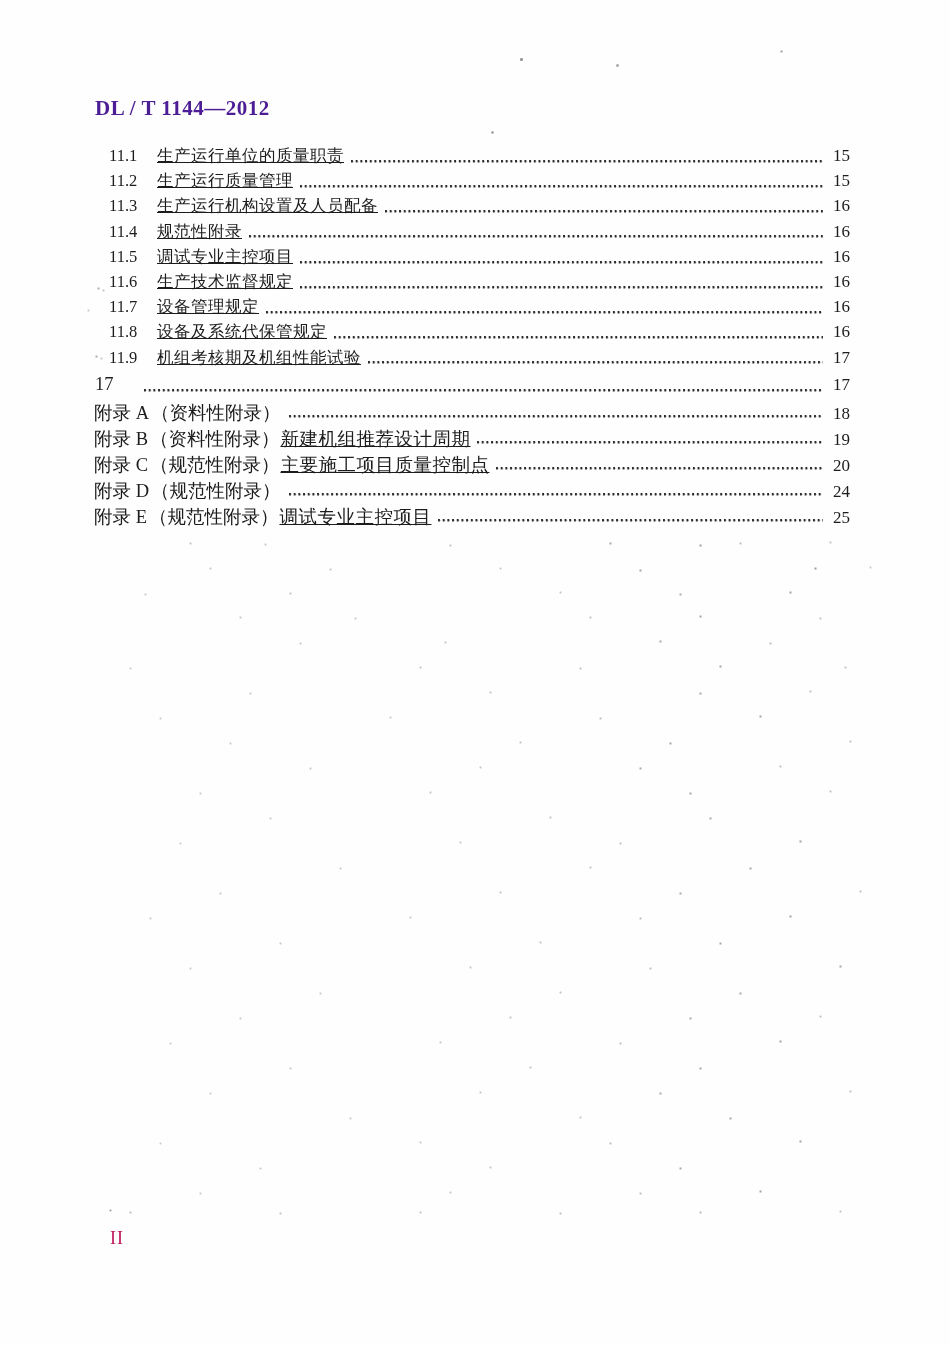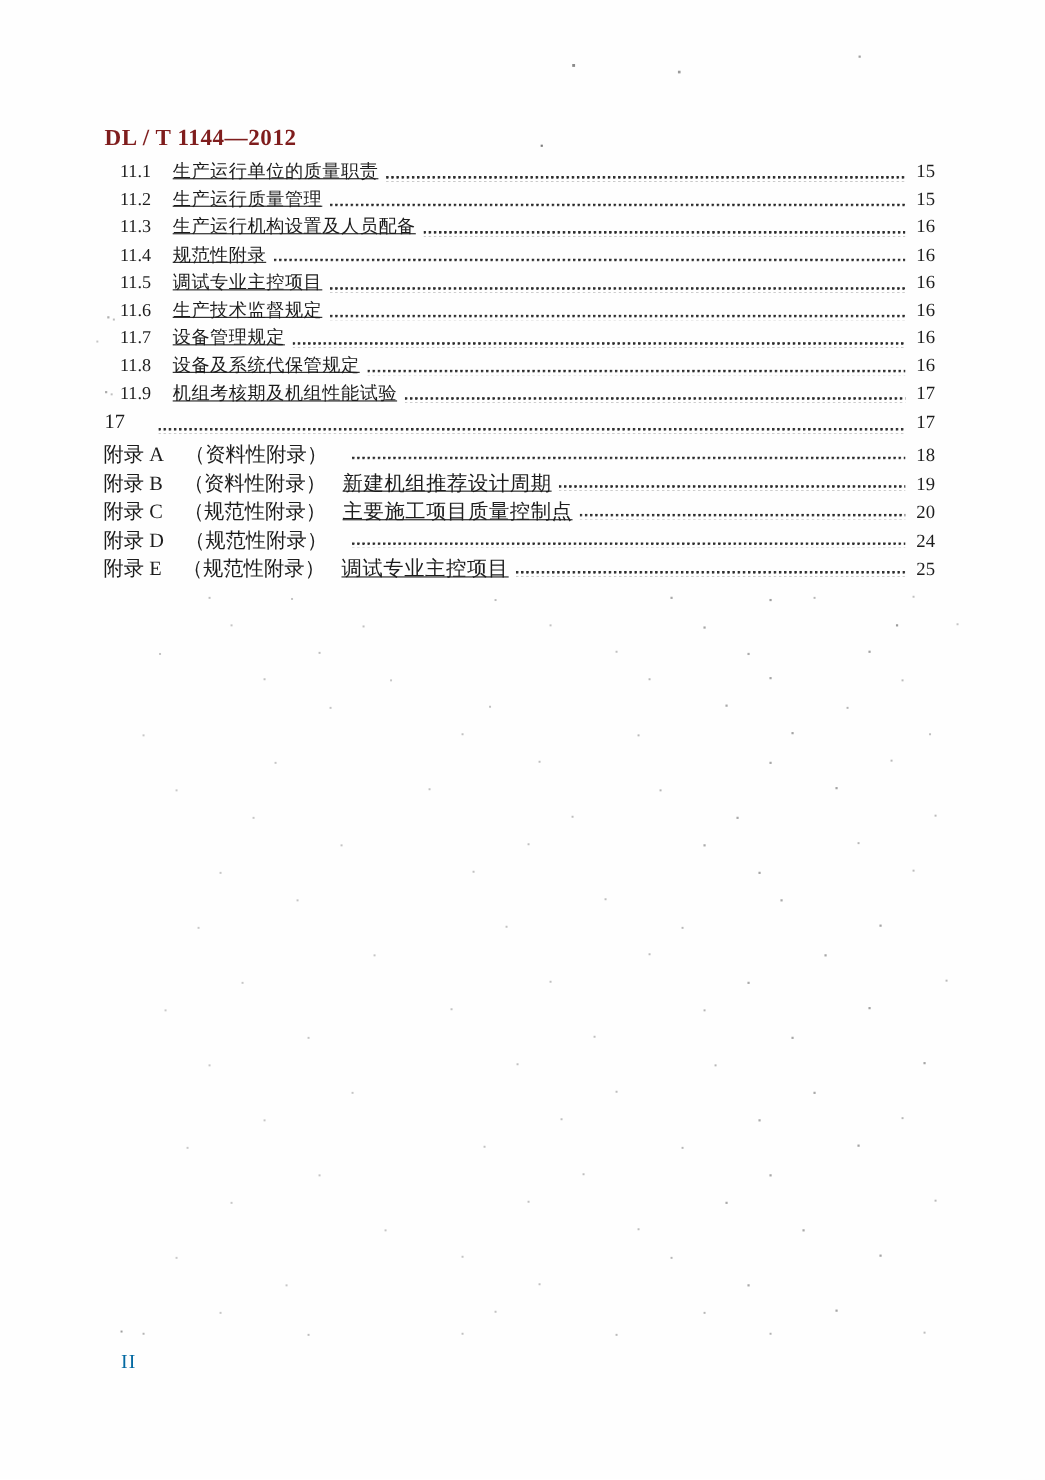--- a/index.html
+++ b/index.html
@@ -16,25 +16,25 @@
     color: #1c1c1c;
   }
   .page {
     position: absolute;
     inset: 0;
     background: #fefefe;
   }
   .doc-header {
     position: absolute;
     left: 95px;
-    top: 113px;
+    top: 96px;
     font-size: 21px;
     font-weight: bold;
     letter-spacing: 0.5px;
-    color: #7f1d1d;
+    color: #4c1d95;
     white-space: nowrap;
   }
   .toc {
     position: absolute;
     left: 93px;
     top: 145px;
     width: 757px;
   }
   .toc-row {
     display: flex;
@@ -56,25 +56,25 @@
     height: 26px;
     font-size: 18.5px;
     padding-left: 1px;
   }
   .toc-id {
     display: inline-block;
     flex: 0 0 auto;
   }
   .row-sub .toc-id { width: 48px; }
   .row-main .toc-id { width: 42px; }
-  .row-appendix .toc-id { margin-right: 19px; }
+  .row-appendix .toc-id { margin-right: 2px; }
   .toc-paren {
     display: inline-block;
     flex: 0 0 auto;
-    margin-right: 15px;
+    margin-right: 1px;
   }
   .toc-paren:empty { display: none; margin: 0; }
   .toc-label {
     flex: 0 0 auto;
     letter-spacing: 0.5px;
     text-decoration: underline;
   }
   .leader {
     flex: 1 1 auto;
     align-self: stretch;
@@ -90,21 +90,21 @@
     min-width: 22px;
     text-align: right;
     font-size: 17px;
   }
   .page-footer {
     position: absolute;
     left: 110px;
     top: 1228px;
     font-size: 18px;
     letter-spacing: 1px;
-    color: #0369a1;
+    color: #be185d;
   }
   
   .specks {
     position: absolute;
     left: 0; top: 0;
     width: 1px; height: 1px;
     background: transparent;
     box-shadow:
       521px 59px 0 0.8px #8a8a8a, 617px 65px 0 0.7px #9a9a9a, 781px 51px 0 0.5px #a0a0a0,
       492px 132px 0 0.5px #7c7c7c, 98px 288px 0 0.5px #b0b0b0, 103px 290px 0 0.4px #bcbcbc,

